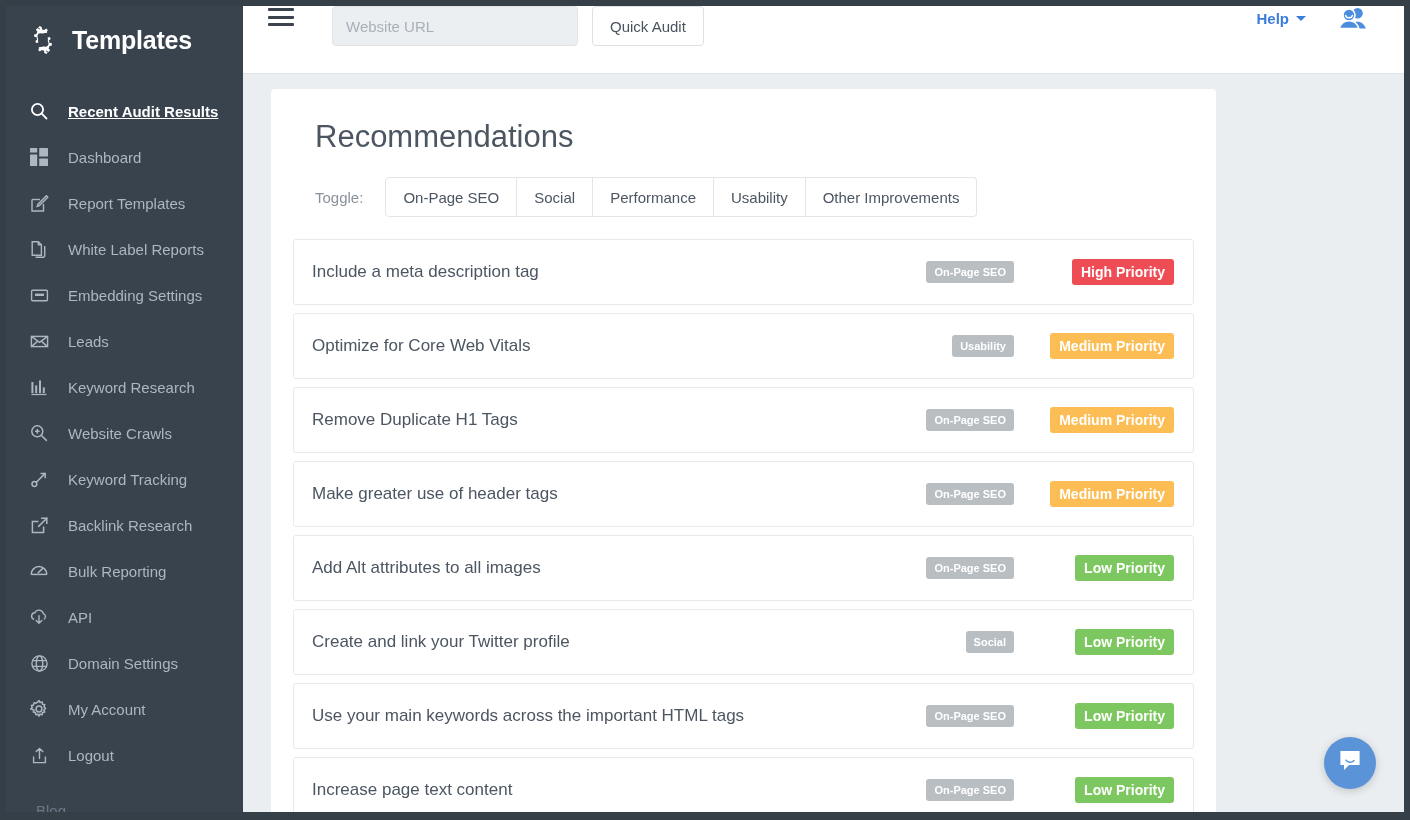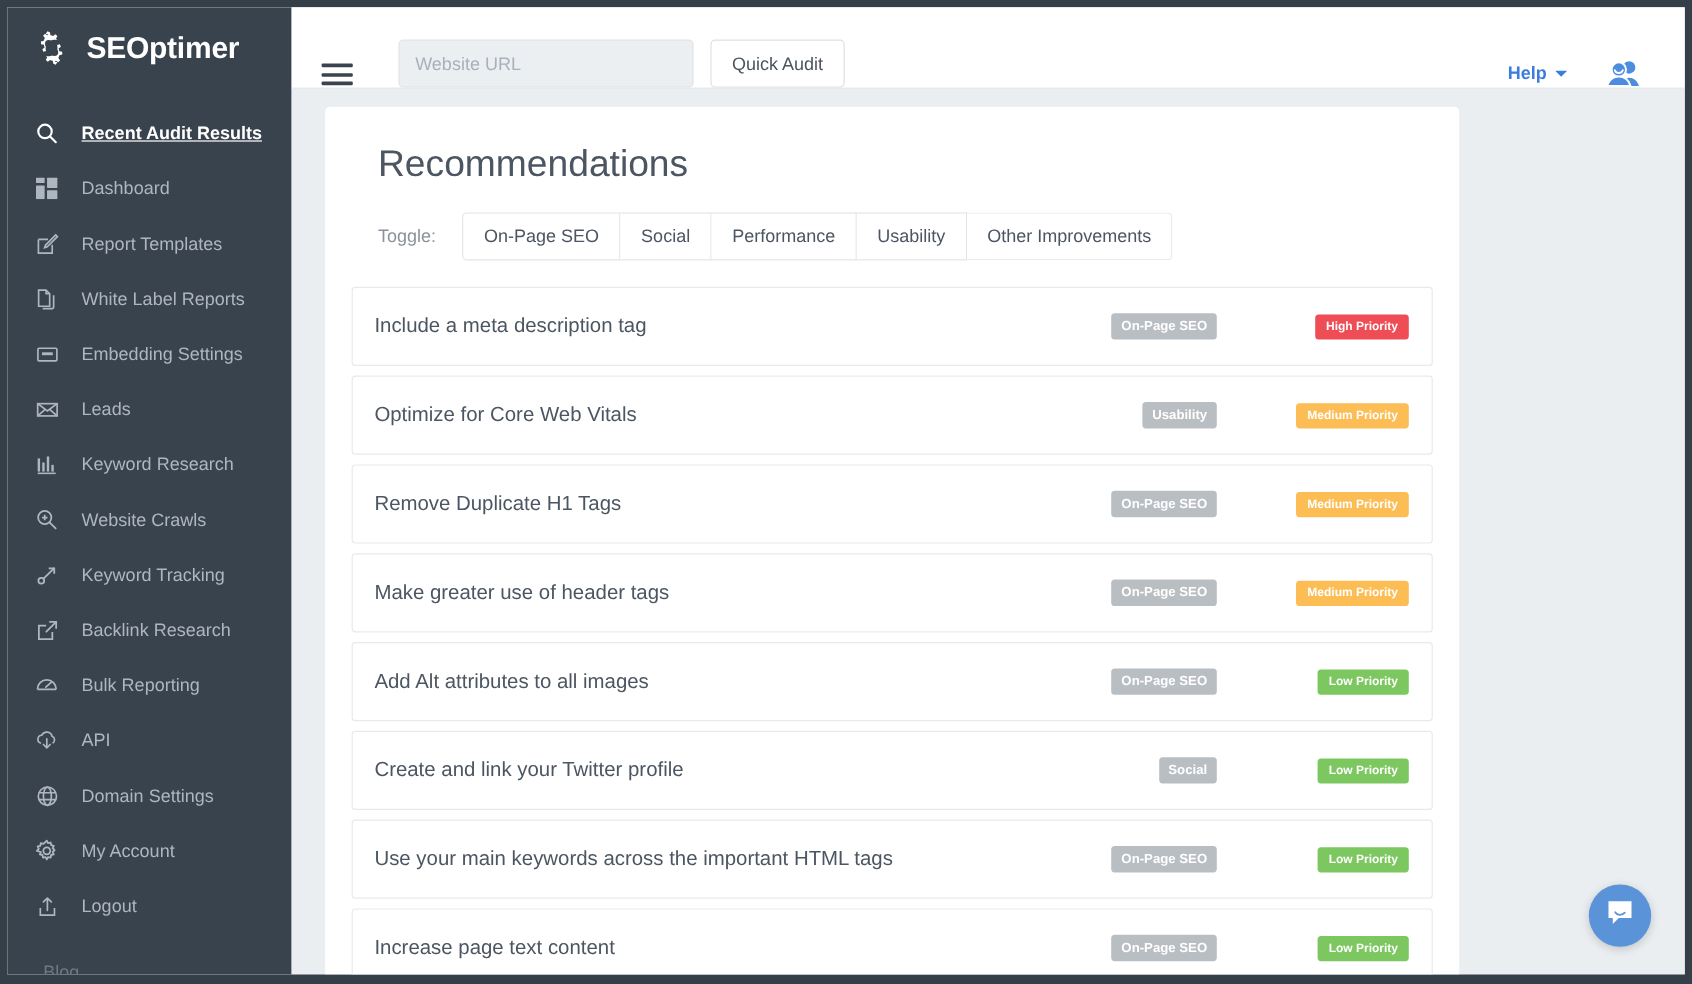--- a/index.html
+++ b/index.html
@@ -98,21 +98,21 @@
   }
 
   
   #topbar {
     position: absolute;
     left: 237px; top: 0;
     width: 1161px; height: 68px;
     background: #ffffff;
     border-bottom: 1px solid #dfe3e6;
     display: flex;
-    align-items: flex-end;
+    align-items: flex-start;
   }
 
   .hamburger {
     margin-left: 25px;
     width: 26px; height: 22px;
     display: flex;
     flex-direction: column;
     justify-content: space-between;
     cursor: pointer;
     padding: 2px 0;
@@ -263,21 +263,21 @@
     padding: 5px 8px;
     white-space: nowrap;
     text-align: center;
   }
   .prio-slot {
     flex: 0 0 160px;
     display: flex;
     justify-content: flex-end;
   }
   .prio-badge {
-    font-size: 10px;
+    font-size: 14px;
     font-weight: bold;
     color: #ffffff;
     border-radius: 3px;
     padding: 5px 9px;
     white-space: nowrap;
   }
   .prio-high { background: #ef4d55; }
   .prio-medium { background: #fcbd55; }
   .prio-low { background: #7cc75f; }
 
@@ -310,21 +310,21 @@
                    -1.9-0.5-4.0-0.3-5.8 0.8-3.0 1.7-4.3 5.2-3.3 8.4l-2.3 0.6-0.8-2.1 1.9-1.5c-0.3-0.7-0.5-1.5-0.6-2.3l-2.4-0.4
                    -0.1-2.3 2.4-0.6c0.2-0.8 0.5-1.5 0.9-2.2l-1.5-1.9 1.6-1.7 2.0 1.3c0.3-0.2 0.6-0.4 0.9-0.6z"></path>
           <circle cx="16.6" cy="15.4" r="3.1" fill="#39434e"></circle>
           <path d="M23.8 30.9l-1.4 2.0-2.1-0.9-0.3-2.4c-0.8-0.1-1.6-0.3-2.3-0.7l-1.8 1.6-1.7-1.5 1.1-2.2
                    c-0.3-0.3-0.6-0.7-0.8-1.1 1.9 0.5 4.0 0.3 5.8-0.8 3.0-1.7 4.3-5.2 3.3-8.4l2.3-0.6 0.8 2.1-1.9 1.5
                    c0.3 0.7 0.5 1.5 0.6 2.3l2.4 0.4 0.1 2.3-2.4 0.6c-0.2 0.8-0.5 1.5-0.9 2.2l1.5 1.9-1.6 1.7-2.0-1.3
                    c-0.3 0.2-0.6 0.4-0.9 0.6z"></path>
           <circle cx="21.4" cy="22.6" r="3.1" fill="#39434e"></circle>
         </svg>
       </span>
-      <span class="logo-text">SEOptimer</span>
+      <span class="logo-text">Templates</span>
     </div>
 
     <div class="nav">
 
       <a class="nav-item active">
         <span class="nav-icon">
           <svg width="20" height="20" viewBox="0 0 20 20" fill="none" stroke="#ffffff" stroke-width="1.8">
             <circle cx="8.5" cy="8.5" r="5.6"></circle>
                 <line x1="12.7" y1="12.7" x2="17.5" y2="17.5" stroke-linecap="round"></line>
           </svg>

